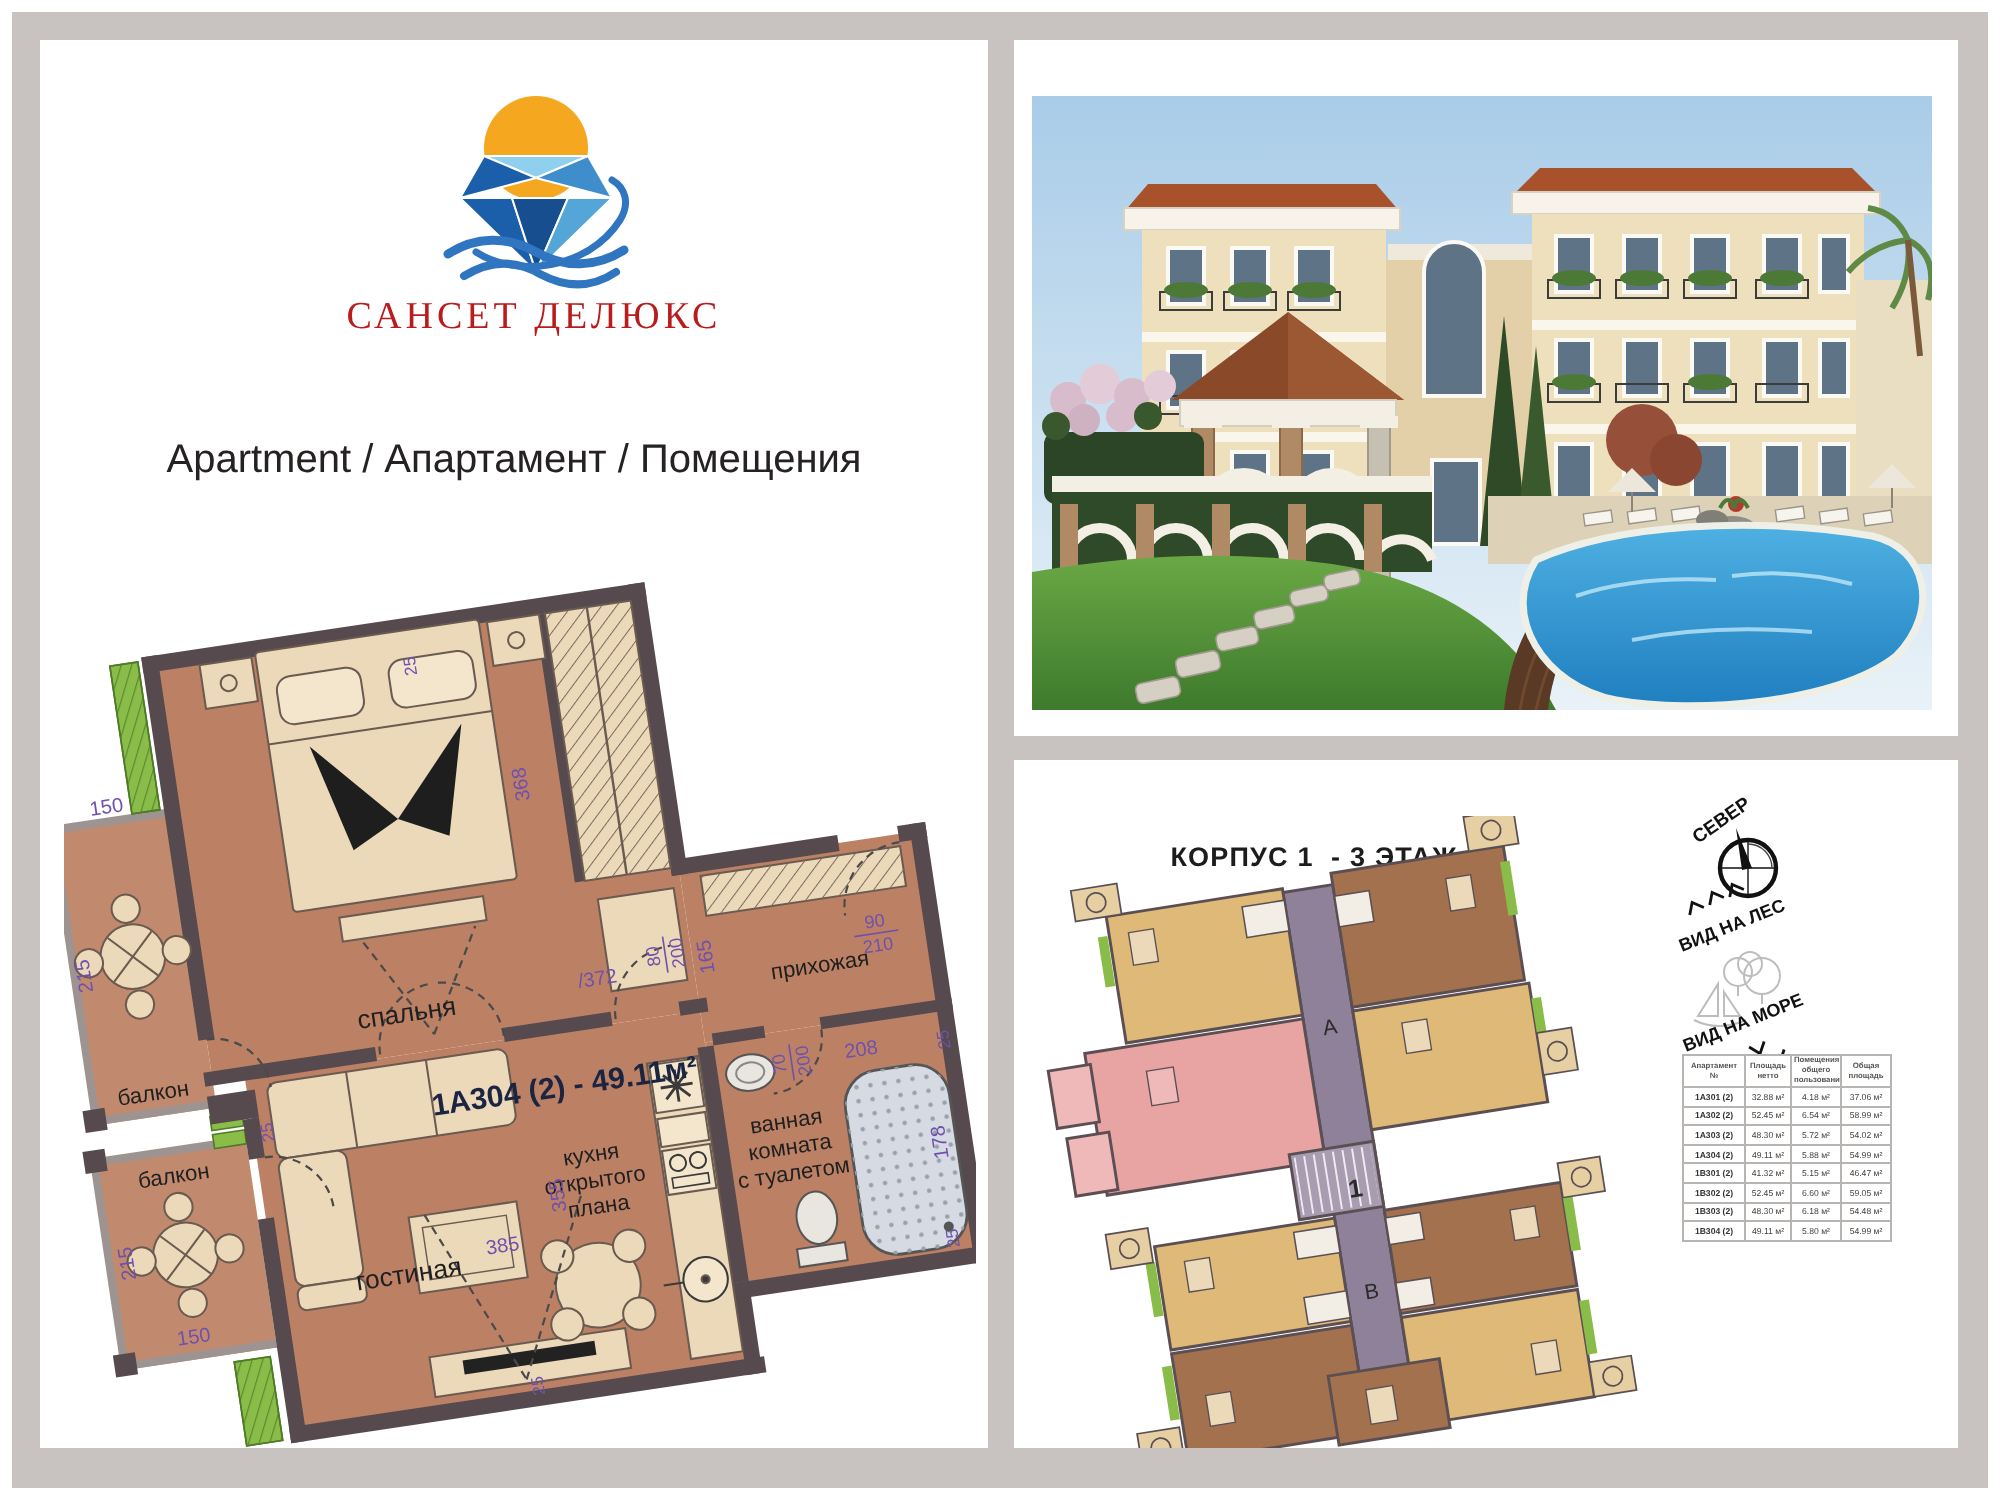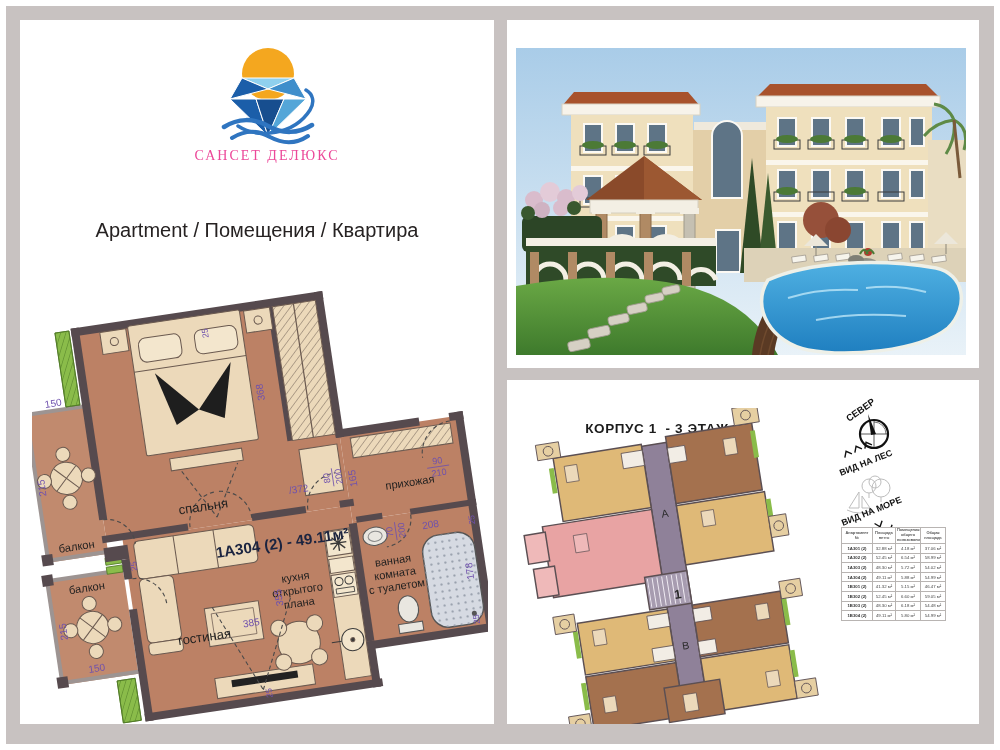--- a/index.html
+++ b/index.html
@@ -4,21 +4,21 @@
 <style>
   html,body{margin:0;padding:0;}
   body{width:1000px;height:750px;position:relative;overflow:hidden;background:#ffffff;
        font-family:"Liberation Sans",sans-serif;}
   .frame{position:absolute;left:6px;top:6px;right:6px;bottom:6px;background:#c8c2c1;}
   .panel{position:absolute;background:#ffffff;}
   .panel-left{left:20px;top:20px;width:474px;height:704px;}
   .panel-rt{left:507px;top:20px;width:472px;height:348px;}
   .panel-rb{left:507px;top:380px;width:472px;height:344px;}
   .brand-text{position:absolute;left:20px;right:0;top:128px;text-align:center;
-      font-family:"Liberation Serif",serif;font-size:14px;letter-spacing:2px;color:#ec4899;}
+      font-family:"Liberation Serif",serif;font-size:19px;letter-spacing:2px;color:#b91c1c;}
   .heading{position:absolute;left:0;right:0;top:196px;text-align:center;color:#262222;
       font-size:20px;line-height:28px;}
   .rb-title{position:absolute;left:30px;top:6px;width:240px;text-align:center;color:#1c1c1c;
       font-size:13.5px;line-height:17px;font-weight:600;letter-spacing:0.6px;white-space:pre;}
   .areas-table{position:absolute;left:334px;top:147px;border-collapse:collapse;table-layout:fixed;background:#fff;}
   .areas-table td,.areas-table th{border:0.5px solid #b8b4b2;text-align:center;vertical-align:middle;
       padding:0 1px;overflow:hidden;color:#444;}
   .areas-table th{font-size:3.9px;line-height:1.2;font-weight:700;color:#555;height:15px;}
   .areas-table td{font-size:4.3px;height:8.6px;}
   .areas-table td:first-child{font-weight:700;color:#333;}
@@ -43,21 +43,21 @@
     </g>
     <path d="M30,84 C50,97 86,93 102,68 C107,60 105,52 98,48" fill="none" stroke="#2f75c0" stroke-width="3.5" stroke-linecap="round"></path>
     <g fill="none" stroke="#2f75c0" stroke-linecap="round">
       <path d="M16,85 C30,76 46,76 60,84 C74,92 90,92 104,83" stroke-width="4.5"></path>
       <path d="M24,96 C37,88 50,88 62,95 C75,102 88,102 100,94" stroke-width="4"></path>
     </g>
   </svg>
   <div class="brand-text">САНСЕТ ДЕЛЮКС</div>
 
   <div class="heading">
-    <div>Apartment / Помещения / Квартира</div>
+    <div>Apartment / Апартамент / Помещения</div>
   </div>
 
   <svg style="position:absolute;left:12px;top:270px;" width="456" height="434" viewBox="0 0 450 430">
     <defs>
       <pattern id="hatch" width="6" height="6" patternUnits="userSpaceOnUse" patternTransform="rotate(45)">
         <line x1="0" y1="0" x2="0" y2="6" stroke="#7a6a5e" stroke-width="1"></line>
       </pattern>
       <pattern id="ghatch" width="5" height="5" patternUnits="userSpaceOnUse" patternTransform="rotate(25)">
         <line x1="0" y1="0" x2="0" y2="5" stroke="#5c8a2e" stroke-width="1.2"></line>
       </pattern>

